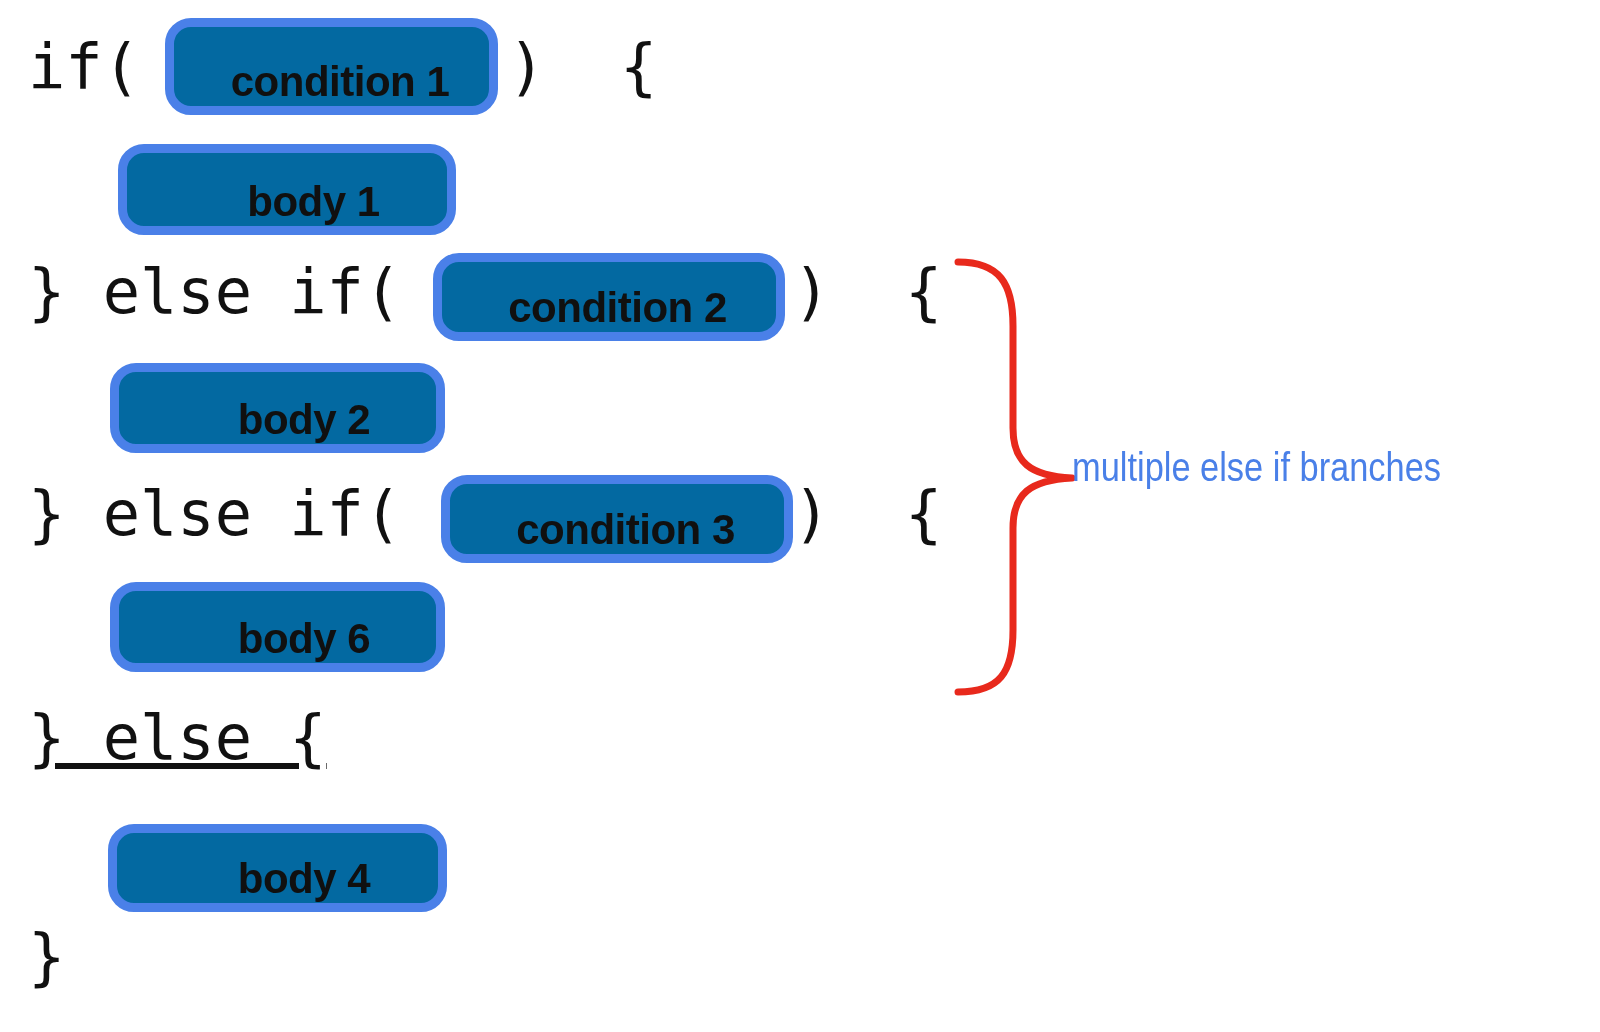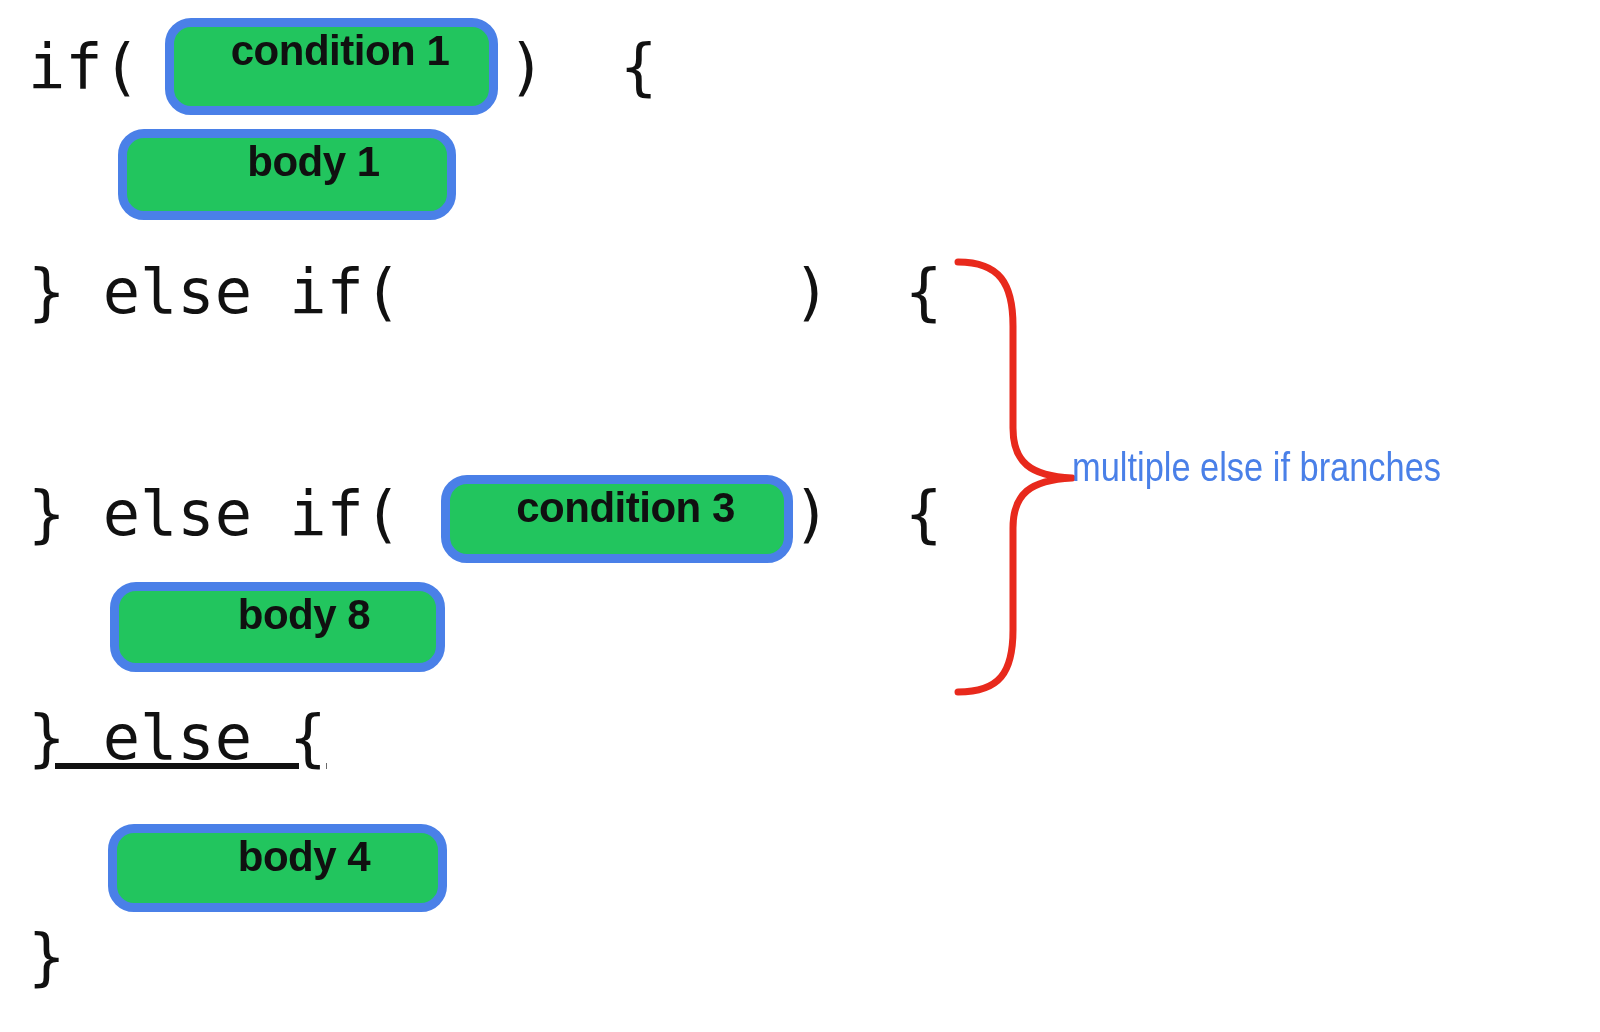--- a/index.html
+++ b/index.html
@@ -24,25 +24,25 @@
     line-height: 62px;
     color: #111111;
     white-space: pre;
     letter-spacing: 0px;
   }
 
   
   .hbox {
     position: absolute;
     box-sizing: border-box;
-    background: #22c55e;
+    background: #0369a1;
     border: 9px solid #4a80e8;
     border-radius: 26px;
     display: flex;
-    align-items: flex-start;
+    align-items: flex-end;
     justify-content: center;
     padding-left: 17px;
   }
   .hbox .hlabel {
     font-family: "Liberation Sans", sans-serif;
     font-size: 42px;
     font-weight: 700;
     color: #101010;
     white-space: nowrap;
     letter-spacing: -0.5px;
@@ -77,40 +77,46 @@
 <div id="canvas">
 
   <div class="code" style="left:28px; top:36px;">if(</div>
 
   <div class="hbox" style="left:165px; top:18px; width:333px; height:97px;">
     <span class="hlabel">condition 1</span>
   </div>
 
   <div class="code" style="left:508px; top:36px;">)  {</div>
 
-  <div class="hbox shift-right" style="left:118px; top:129px; width:338px; height:91px;">
+  <div class="hbox shift-right" style="left:118px; top:144px; width:338px; height:91px;">
     <span class="hlabel">body 1</span>
   </div>
 
   <div class="code" style="left:28px; top:261px;">} else if(</div>
 
+  <div class="hbox" style="left:433px; top:253px; width:352px; height:88px;">
+    <span class="hlabel">condition 2</span>
+  </div>
 
   <div class="code" style="left:793px; top:261px;">)  {</div>
 
+  <div class="hbox shift-right" style="left:110px; top:363px; width:335px; height:90px;">
+    <span class="hlabel">body 2</span>
+  </div>
 
   <div class="code" style="left:28px; top:483px;">} else if(</div>
 
   <div class="hbox" style="left:433px; top:475px; width:352px; height:88px;margin-left:8px;">
     <span class="hlabel">condition 3</span>
   </div>
 
   <div class="code" style="left:793px; top:483px;">)  {</div>
 
   <div class="hbox shift-right" style="left:110px; top:582px; width:335px; height:90px;">
-    <span class="hlabel">body 8</span>
+    <span class="hlabel">body 6</span>
   </div>
 
   <div class="code" style="left:28px; top:707px;text-decoration:underline;">} else {</div>
 
   <div class="hbox shift-right" style="left:108px; top:824px; width:339px; height:88px;">
     <span class="hlabel">body 4</span>
   </div>
 
   <div class="code" style="left:28px; top:926px;">}</div>
 

